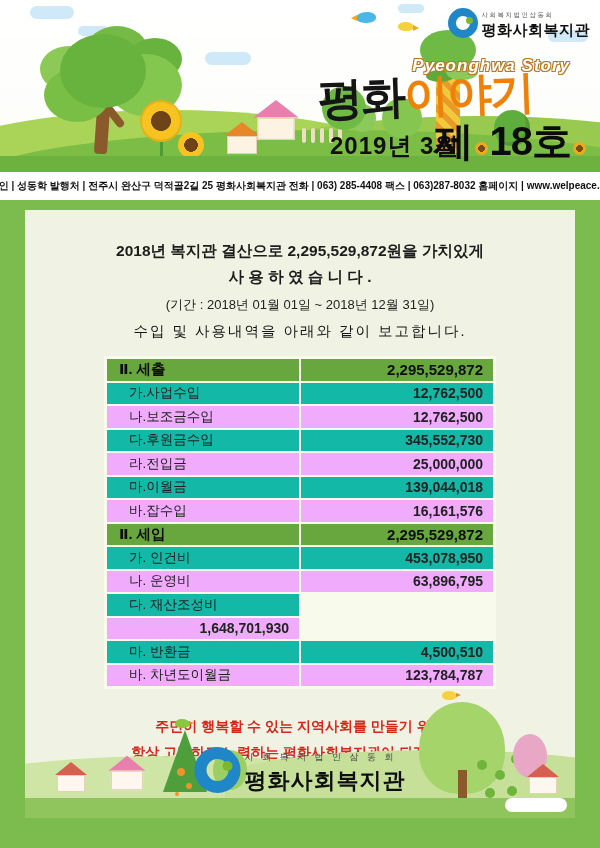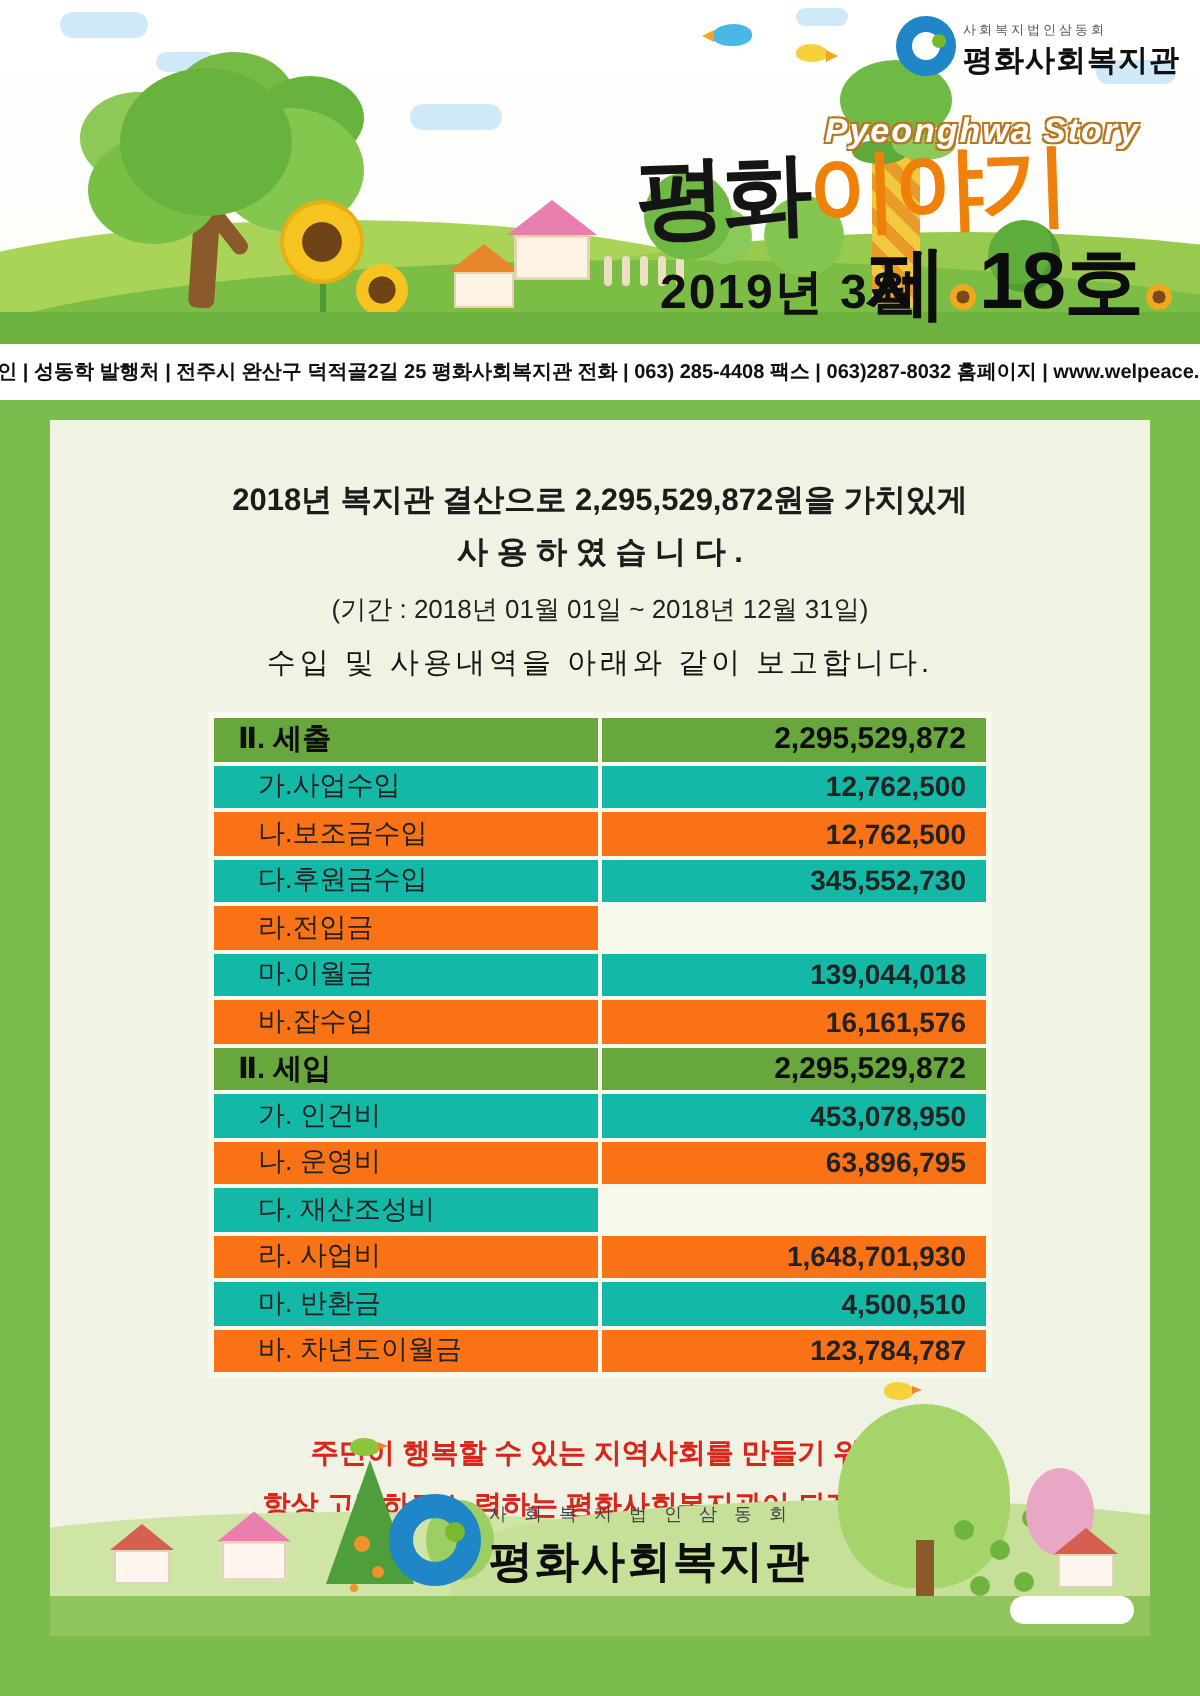--- a/index.html
+++ b/index.html
@@ -78,21 +78,21 @@
 
   .fin-table{width:392px;margin:15px auto 0;background:#f8faeb;padding:2px;box-sizing:border-box;}
   .trow{display:flex;}
   .tc{box-sizing:border-box;height:23.5px;display:flex;align-items:center;border:1px solid #f8faeb;}
   .tc.label{width:50%;padding-left:22px;font-size:13.5px;color:#222;}
   .tc.amount{width:50%;justify-content:flex-end;padding-right:10px;font-size:14px;color:#222;font-weight:bold;}
   .thead .tc{background:#68a73d;font-weight:bold;color:#0e0e0e;}
   .thead .tc.label{padding-left:12px;font-size:14.5px;}
   .thead .tc.amount{font-size:15px;}
   .r-g .tc{background:#14b8a6;}
-  .r-p .tc{background:#f97316;}
+  .r-p .tc{background:#f0abfc;}
 
   .message{margin-top:24px;text-align:center;color:#d8261a;font-weight:bold;font-size:14px;line-height:26px;}
 
   
   .bottom-illus{position:absolute;left:0;bottom:0;width:550px;height:108px;}
   .grass1{position:absolute;left:-60px;bottom:10px;width:420px;height:52px;background:#cfe5a5;border-radius:50% 50% 0 0;}
   .grass1b{position:absolute;right:-70px;bottom:10px;width:420px;height:58px;background:#c6e09a;border-radius:50% 50% 0 0;}
   .grass2{position:absolute;left:0;bottom:0;width:550px;height:20px;background:#8fc55c;}
   .bh{position:absolute;}
   .bh .roof{border-left-width:16px;border-right-width:16px;border-bottom:13px solid #d65f52;}
@@ -213,20 +213,21 @@
         <div class="trow r-p">
           <div class="tc label">나.보조금수입</div>
           <div class="tc amount">12,762,500</div>
         </div>
         <div class="trow r-g">
           <div class="tc label">다.후원금수입</div>
           <div class="tc amount">345,552,730</div>
         </div>
         <div class="trow r-p">
           <div class="tc label">라.전입금</div>
+          <div class="tc amount">25,000,000</div>
         </div>
         <div class="trow r-g">
           <div class="tc label">마.이월금</div>
           <div class="tc amount">139,044,018</div>
         </div>
         <div class="trow r-p">
           <div class="tc label">바.잡수입</div>
           <div class="tc amount">16,161,576</div>
         </div>
 
@@ -239,21 +240,20 @@
           <div class="tc amount">453,078,950</div>
         </div>
         <div class="trow r-p">
           <div class="tc label">나. 운영비</div>
           <div class="tc amount">63,896,795</div>
         </div>
         <div class="trow r-g">
           <div class="tc label">다. 재산조성비</div>
         </div>
         <div class="trow r-p">
-          <div class="tc label">라. 사업비</div>
           <div class="tc amount">1,648,701,930</div>
         </div>
         <div class="trow r-g">
           <div class="tc label">마. 반환금</div>
           <div class="tc amount">4,500,510</div>
         </div>
         <div class="trow r-p">
           <div class="tc label">바. 차년도이월금</div>
           <div class="tc amount">123,784,787</div>
         </div>

